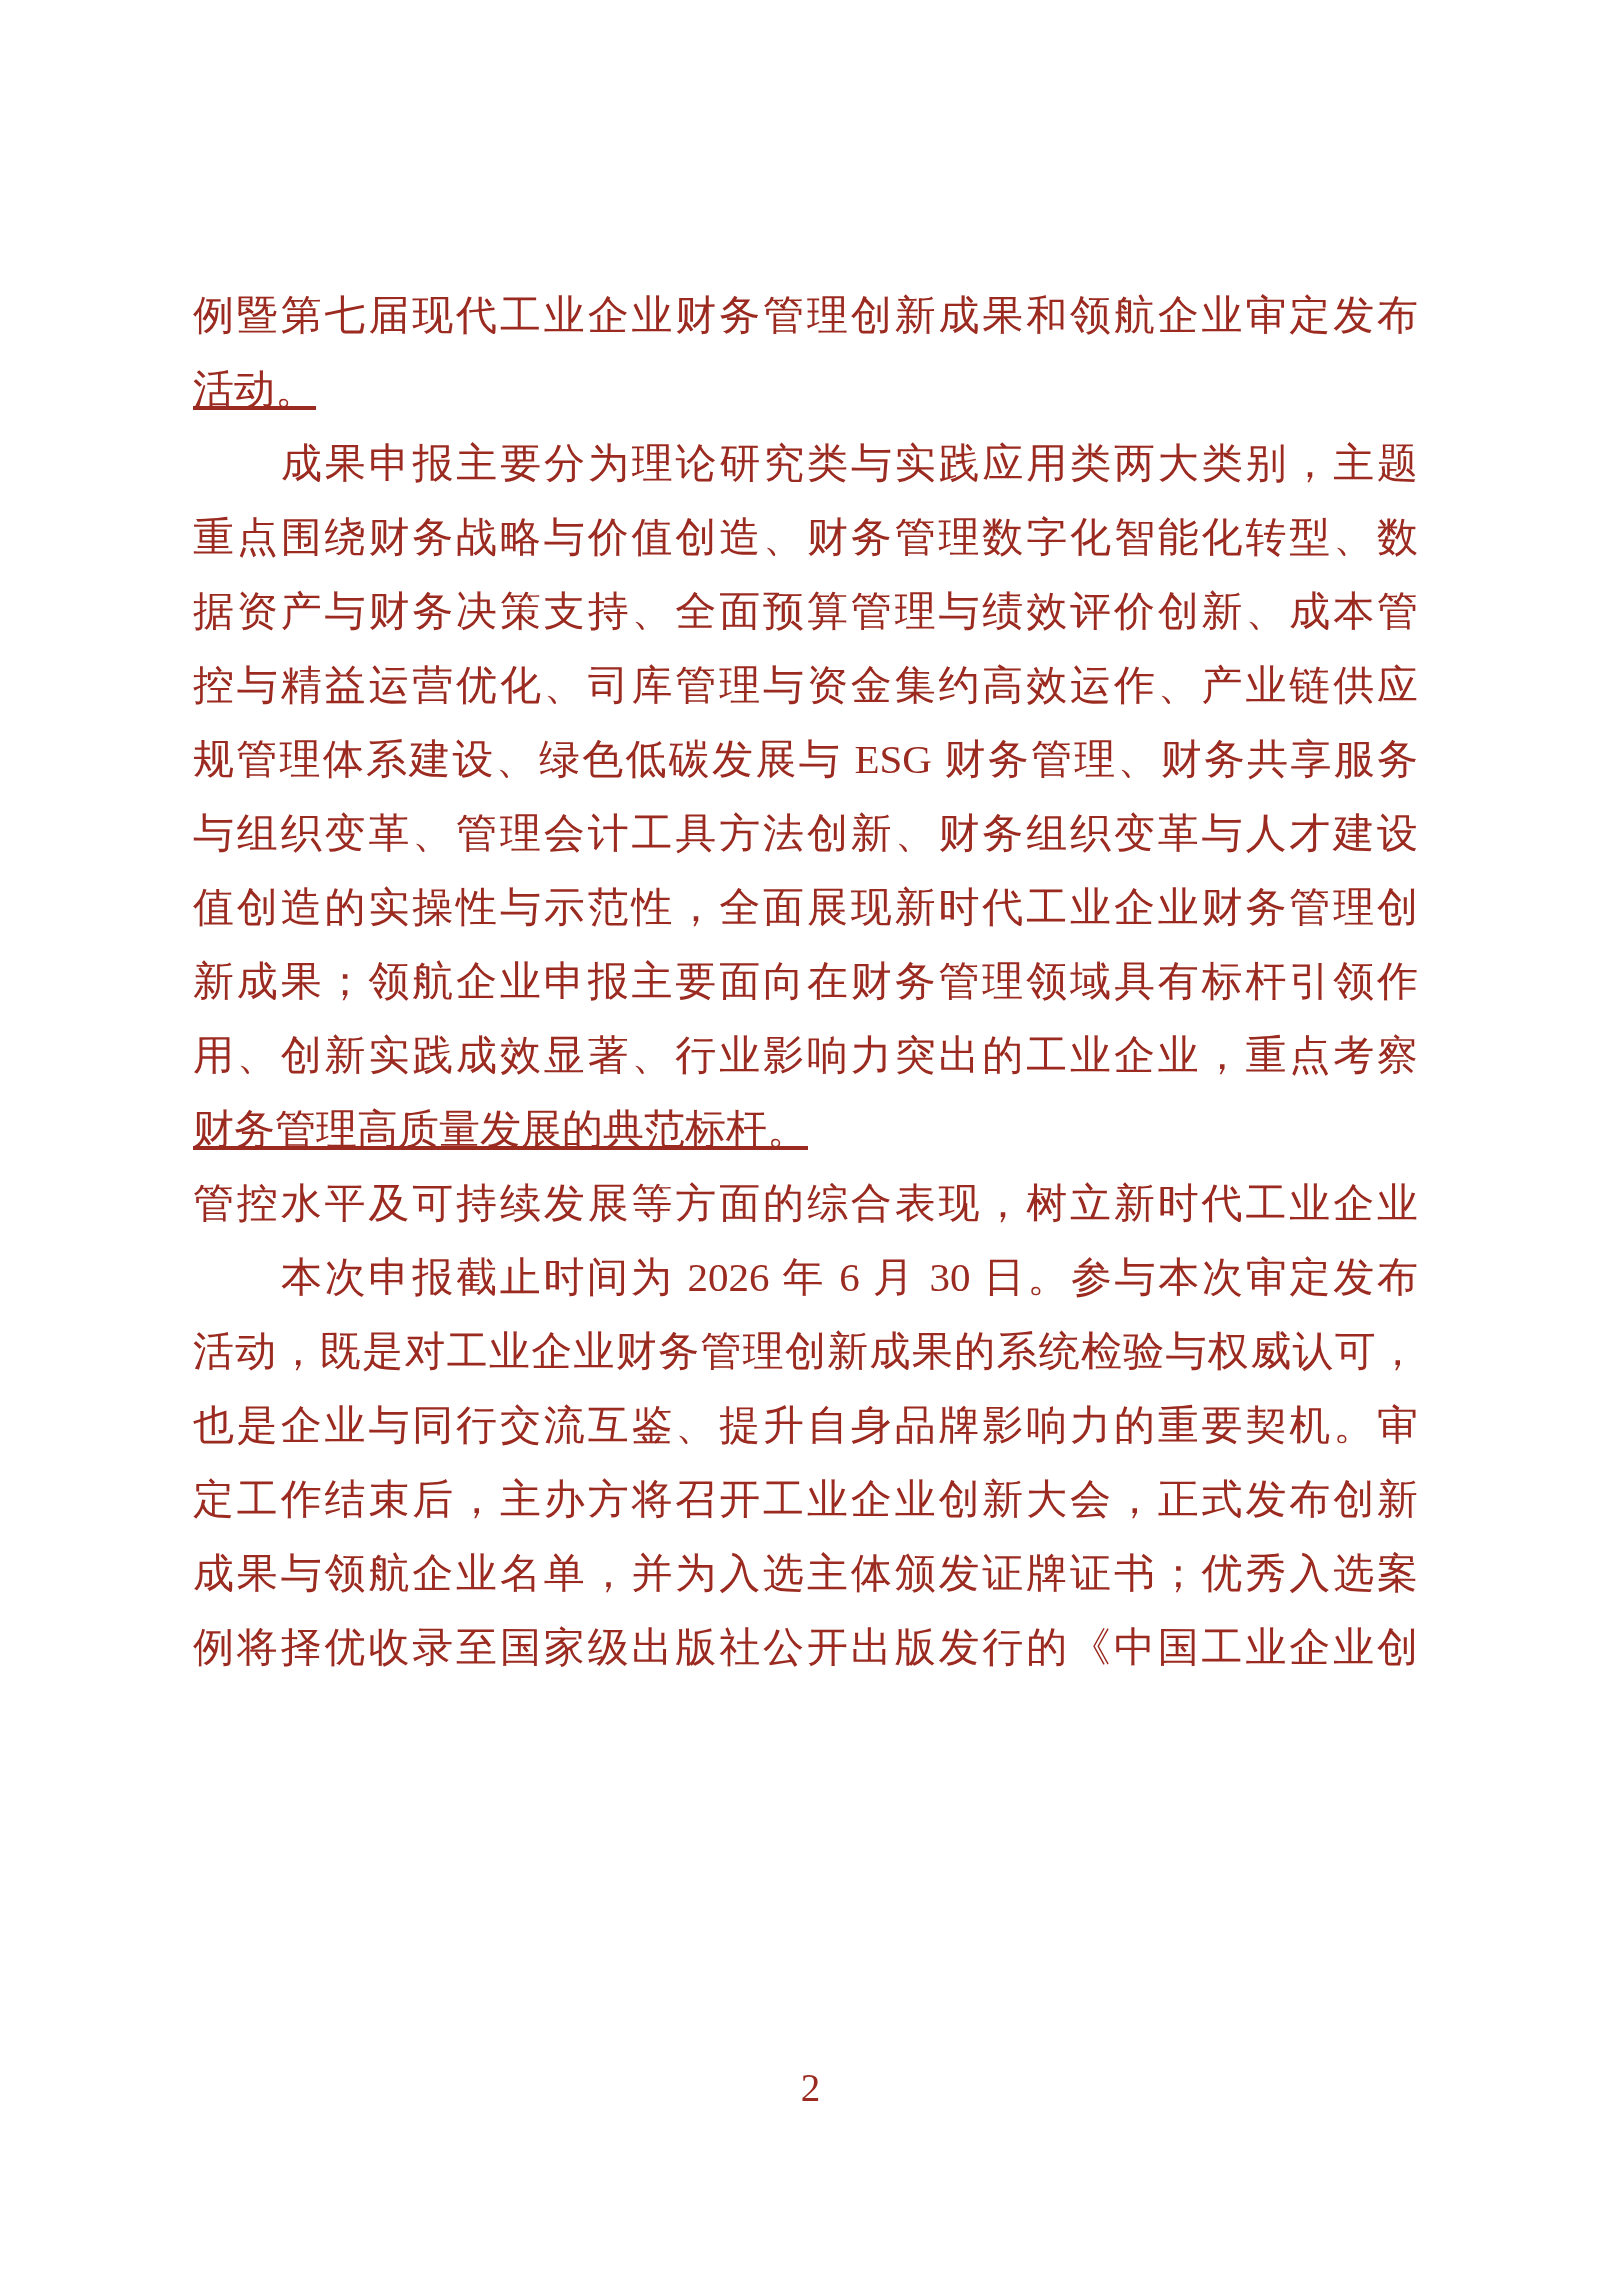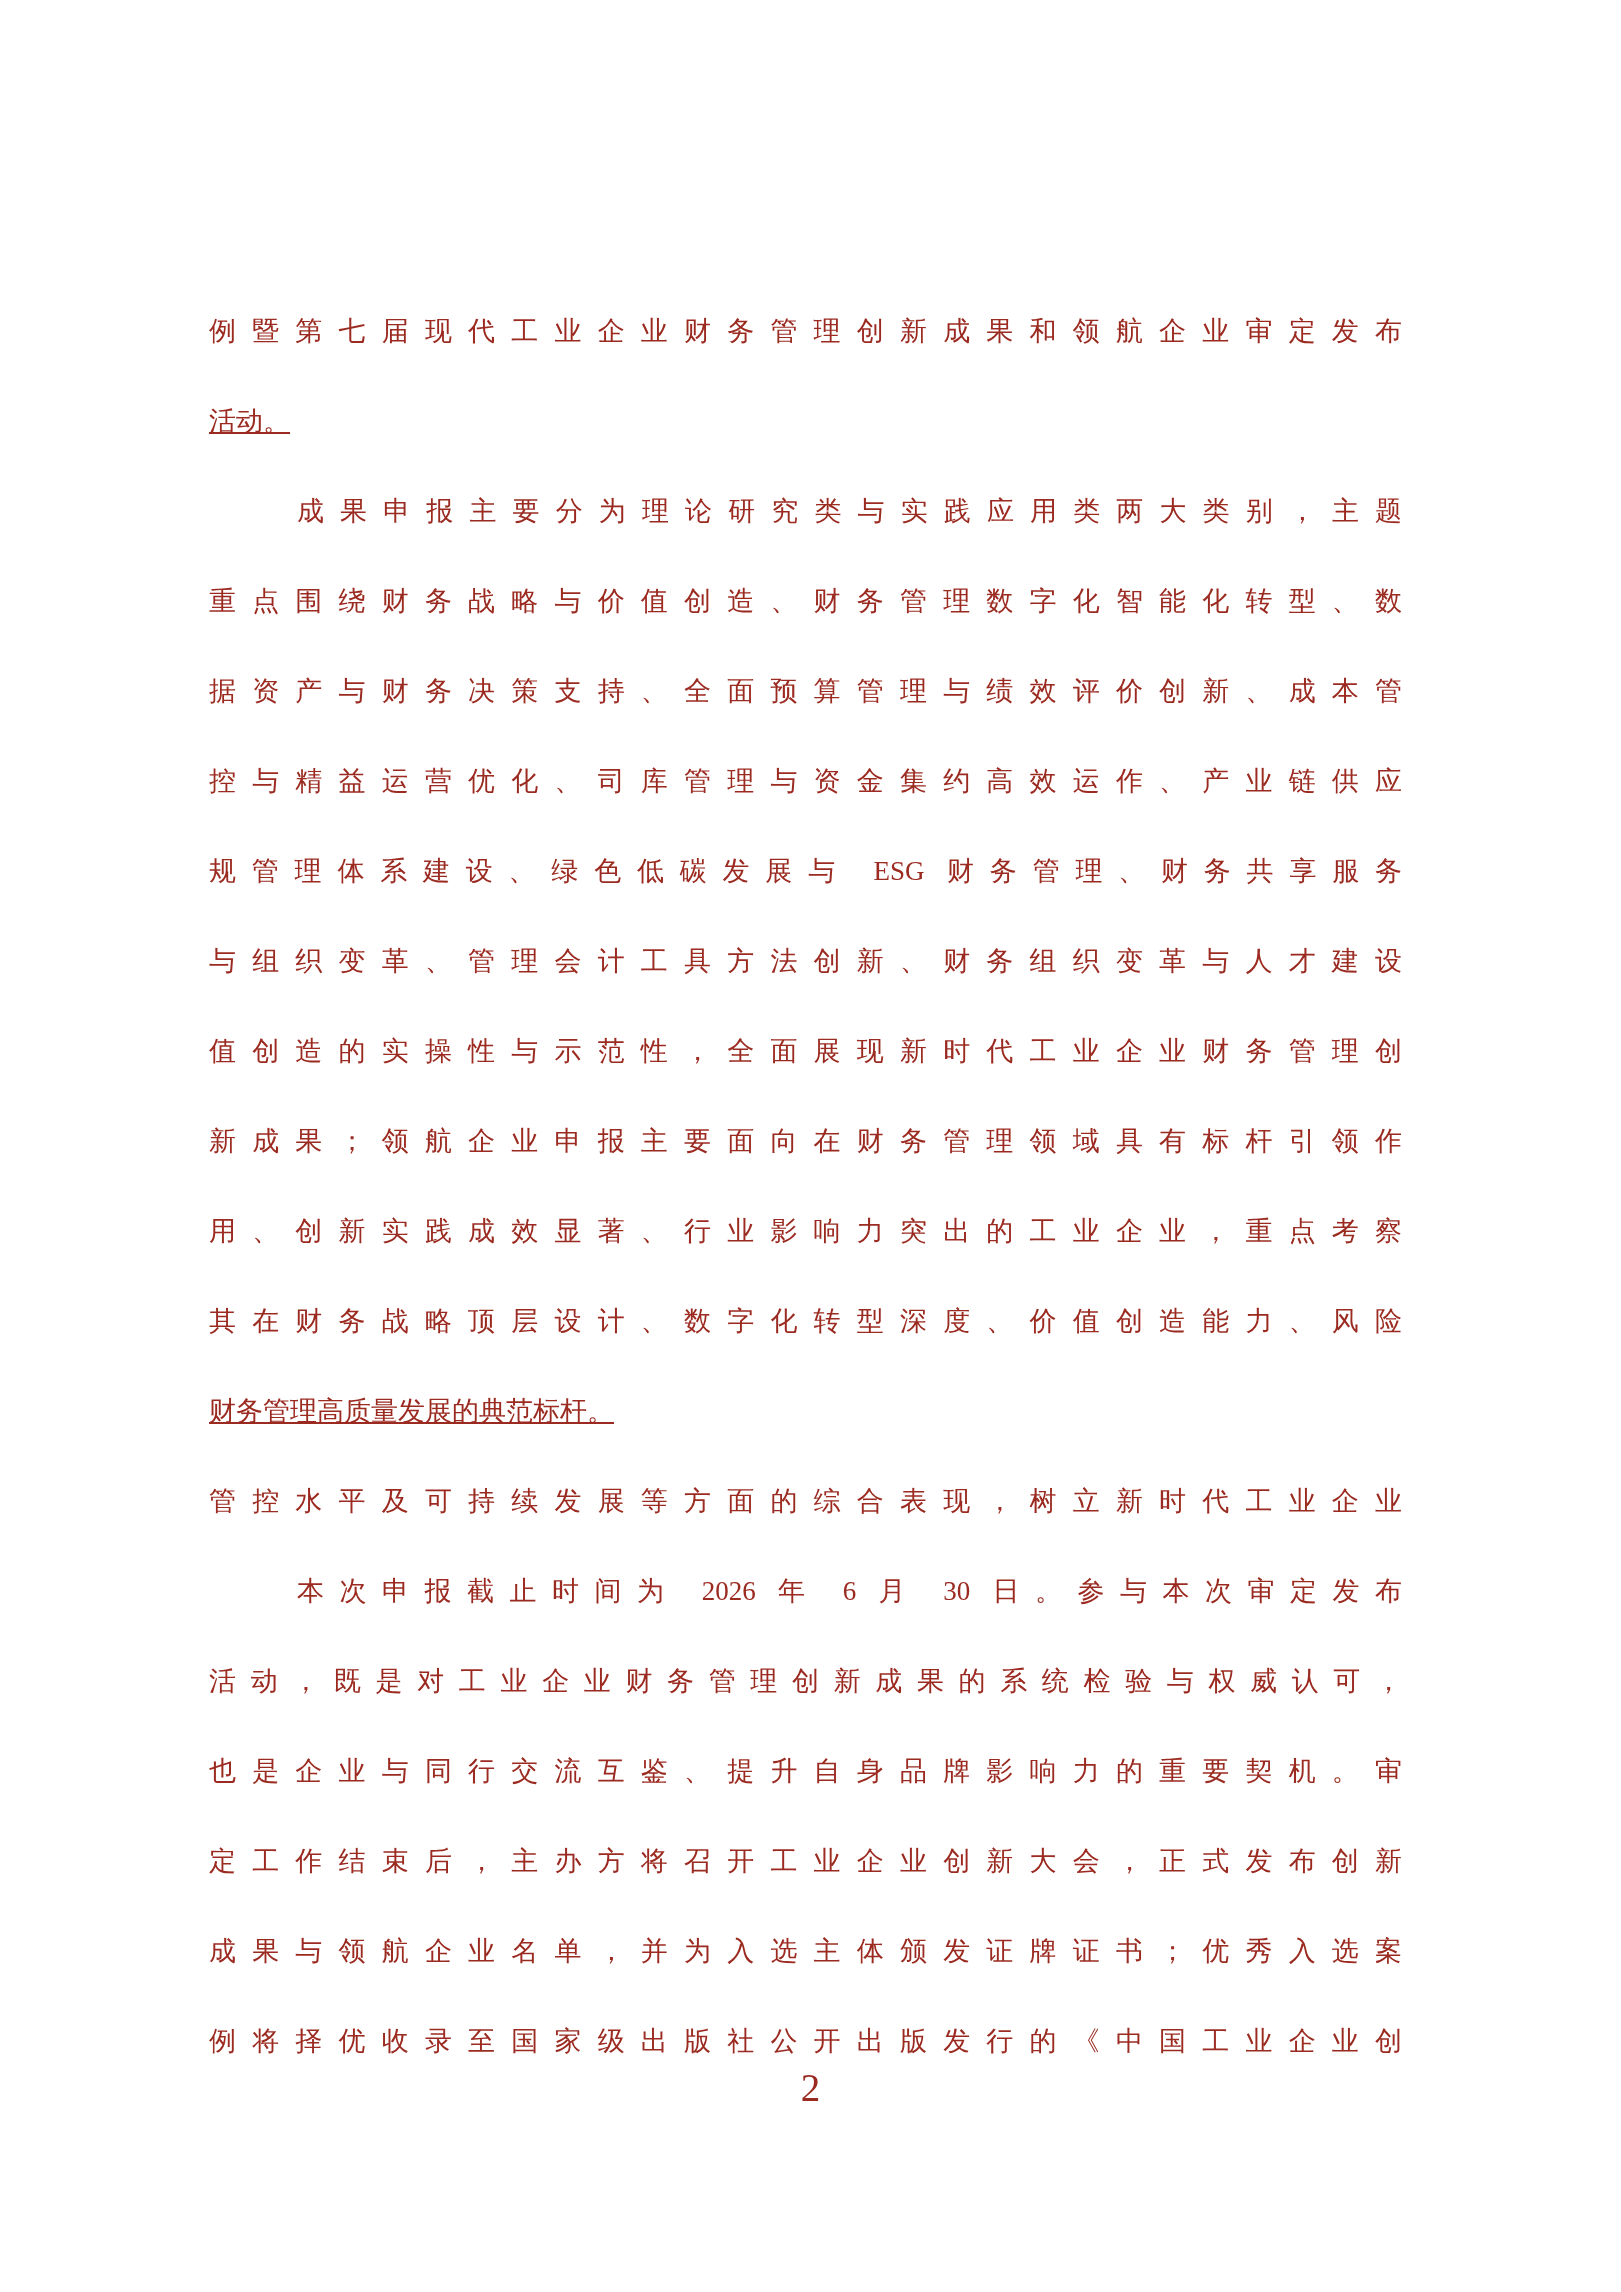--- a/index.html
+++ b/index.html
@@ -13,25 +13,25 @@
     overflow: hidden;
     font-family: "Liberation Serif", "DejaVu Serif", serif;
   }
   .doc-body {
     position: absolute;
     left: 193px;
     top: 278px;
     width: 1225px;
   }
   .tline {
-    margin: 16px;
+    margin: 0;
     padding: 0;
     height: 74px;
     line-height: 74px;
-    font-size: 27px;
+    font-size: 41px;
     text-align: justify;
     text-align-last: justify;
     text-justify: inter-character;
     font-family: "Liberation Serif", "DejaVu Serif", serif;
   }
   .tline.noj {
     text-align: left;
     text-align-last: left;
     text-decoration: underline;
   }
@@ -61,21 +61,20 @@
 
   <p class="tline indent">成果申报主要分为理论研究类与实践应用类两大类别，主题</p>
   <p class="tline">重点围绕财务战略与价值创造、财务管理数字化智能化转型、数</p>
   <p class="tline">据资产与财务决策支持、全面预算管理与绩效评价创新、成本管</p>
   <p class="tline">控与精益运营优化、司库管理与资金集约高效运作、产业链供应</p>
   <p class="tline">规管理体系建设、绿色低碳发展与 ESG 财务管理、财务共享服务</p>
   <p class="tline">与组织变革、管理会计工具方法创新、财务组织变革与人才建设</p>
   <p class="tline">值创造的实操性与示范性，全面展现新时代工业企业财务管理创</p>
   <p class="tline">新成果；领航企业申报主要面向在财务管理领域具有标杆引领作</p>
   <p class="tline">用、创新实践成效显著、行业影响力突出的工业企业，重点考察</p>
-  <p class="tline">其在财务战略顶层设计、数字化转型深度、价值创造能力、风险</p>
   <p class="tline noj">财务管理高质量发展的典范标杆。</p>
   <p class="tline">管控水平及可持续发展等方面的综合表现，树立新时代工业企业</p>
 
   <p class="tline indent">本次申报截止时间为 2026 年 6 月 30 日。参与本次审定发布</p>
   <p class="tline">活动，既是对工业企业财务管理创新成果的系统检验与权威认可，</p>
   <p class="tline">也是企业与同行交流互鉴、提升自身品牌影响力的重要契机。审</p>
   <p class="tline">定工作结束后，主办方将召开工业企业创新大会，正式发布创新</p>
   <p class="tline">成果与领航企业名单，并为入选主体颁发证牌证书；优秀入选案</p>
   <p class="tline">例将择优收录至国家级出版社公开出版发行的《中国工业企业创</p>
 </main>

